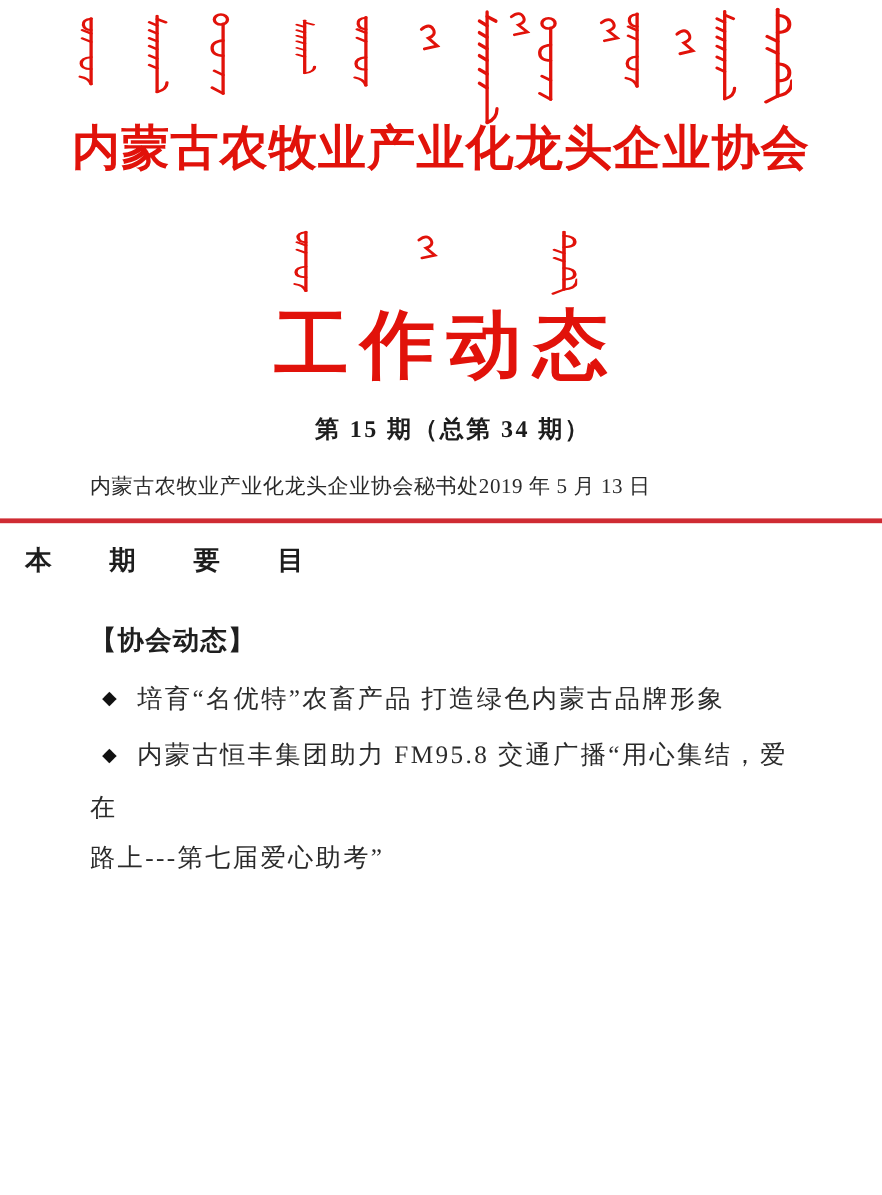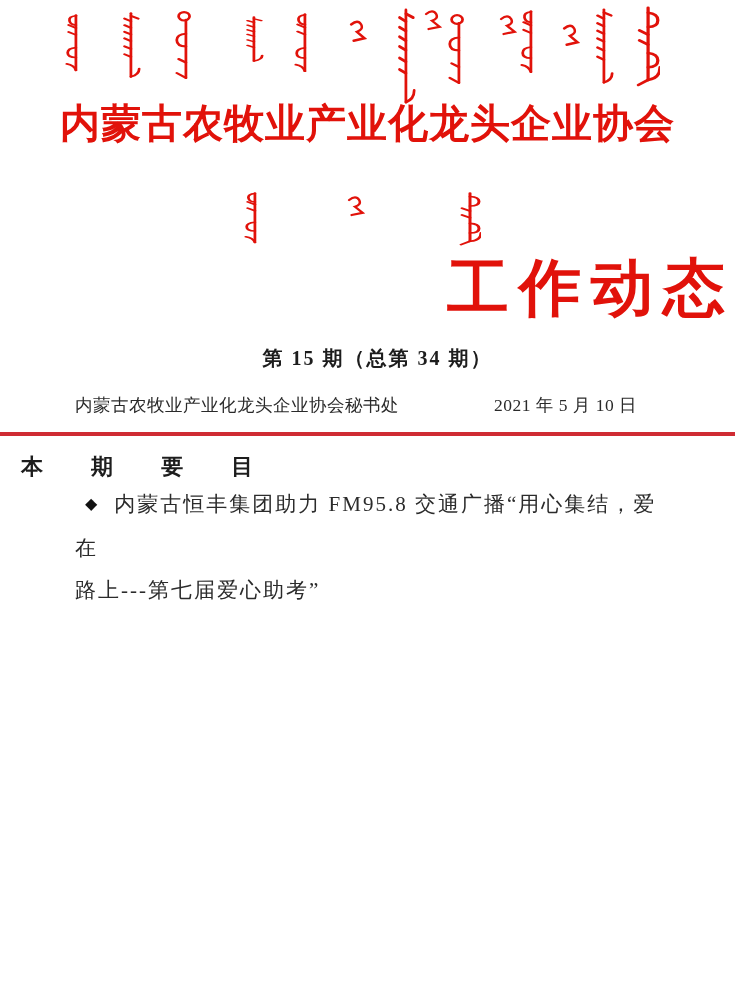--- a/index.html
+++ b/index.html
@@ -21,43 +21,43 @@
     margin:2px 0 0 0;
     text-align:center;
     font-size:40px;
     font-weight:bold;
     letter-spacing:1px;
     line-height:1.5;
     color:#e1120a;
   }
   .bulletin-title{
     margin:6px 0 0 0;
-    text-align:right;
+    text-align:center;
     font-size:62px;
     font-weight:bold;
     letter-spacing:10px;
     text-indent:10px;
     line-height:1.05;
     color:#e1120a;
   }
   .issue-line{
     margin-top:24px;
     text-align:center;
     font-size:20px;
     font-weight:bold;
     letter-spacing:2px;
     line-height:26px;
     color:#1d1d1d;
     padding-left:20px;
   }
   .pub-row{
     display:flex;
-    justify-content:space-between;
+    justify-content:flex-start;
     align-items:baseline;
-    margin:23px 98px 0 75px;
+    margin:23px 74px 0 75px;
     font-size:17.5px;
     letter-spacing:0.5px;
     line-height:23px;
     color:#2a2a2a;
   }
   .red-rule{
     border:none;
     margin:15px 0 0 0;
     width:735px;
     height:4px;
@@ -213,30 +213,32 @@
         <use href="#mg-f"></use>
       </svg>
   </div>
 
   <h2 class="bulletin-title">工作动态</h2>
 
   <div class="issue-line">第 15 期（总第 34 期）</div>
 
   <div class="pub-row">
     <span>内蒙古农牧业产业化龙头企业协会秘书处</span>
-    <span>2021 年 5 月 10 日</span>
+    <span>2019 年 5 月 13 日</span>
   </div>
 
   <hr class="red-rule">
 
   <div class="toc-heading">本 期 要 目</div>
 
   <div class="toc-body">
 
 
     <div class="toc-section sec2">
+      <div class="section-title">【协会动态】</div>
+      <p class="toc-item first"><span class="bullet">◆</span><span class="item-text">培育“名优特”农畜产品 打造绿色内蒙古品牌形象</span></p>
       <p class="toc-item"><span class="bullet">◆</span><span class="item-text">内蒙古恒丰集团助力 FM95.8 交通广播“用心集结，爱在
 路上---第七届爱心助考”</span></p>
 
     </div>
 
   </div>
 </div>
 
 </body></html>

